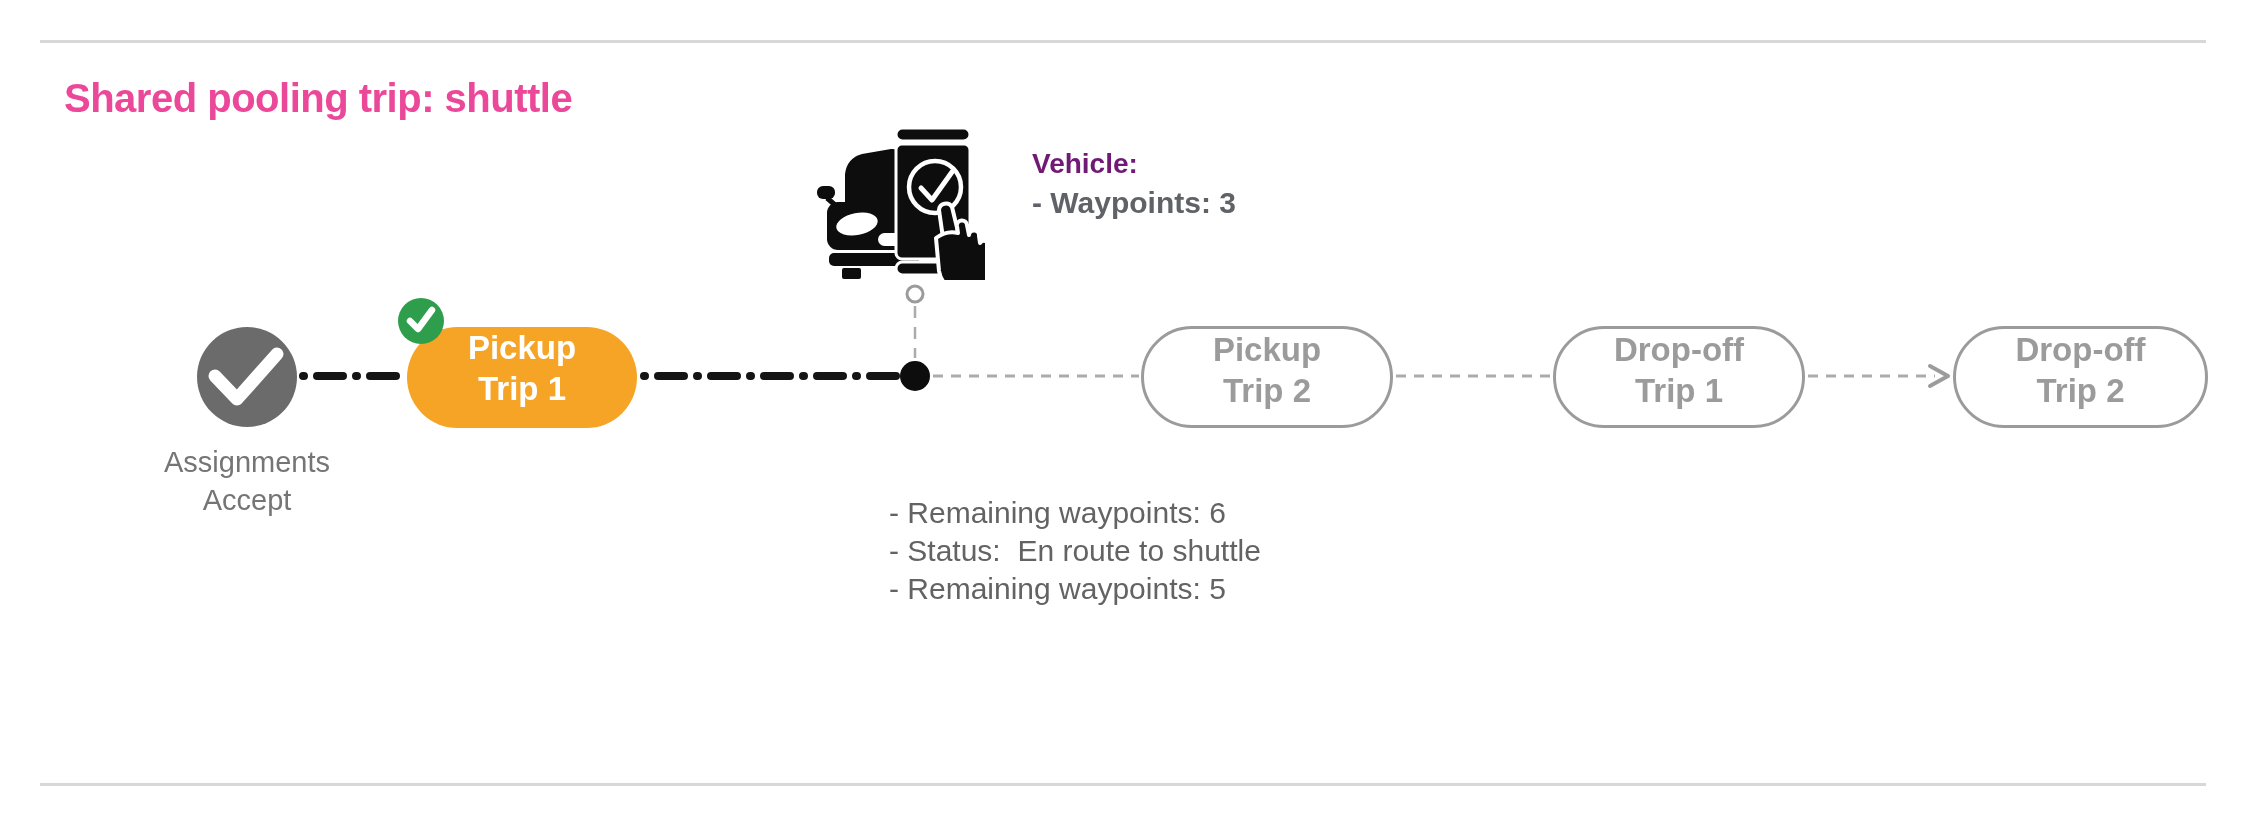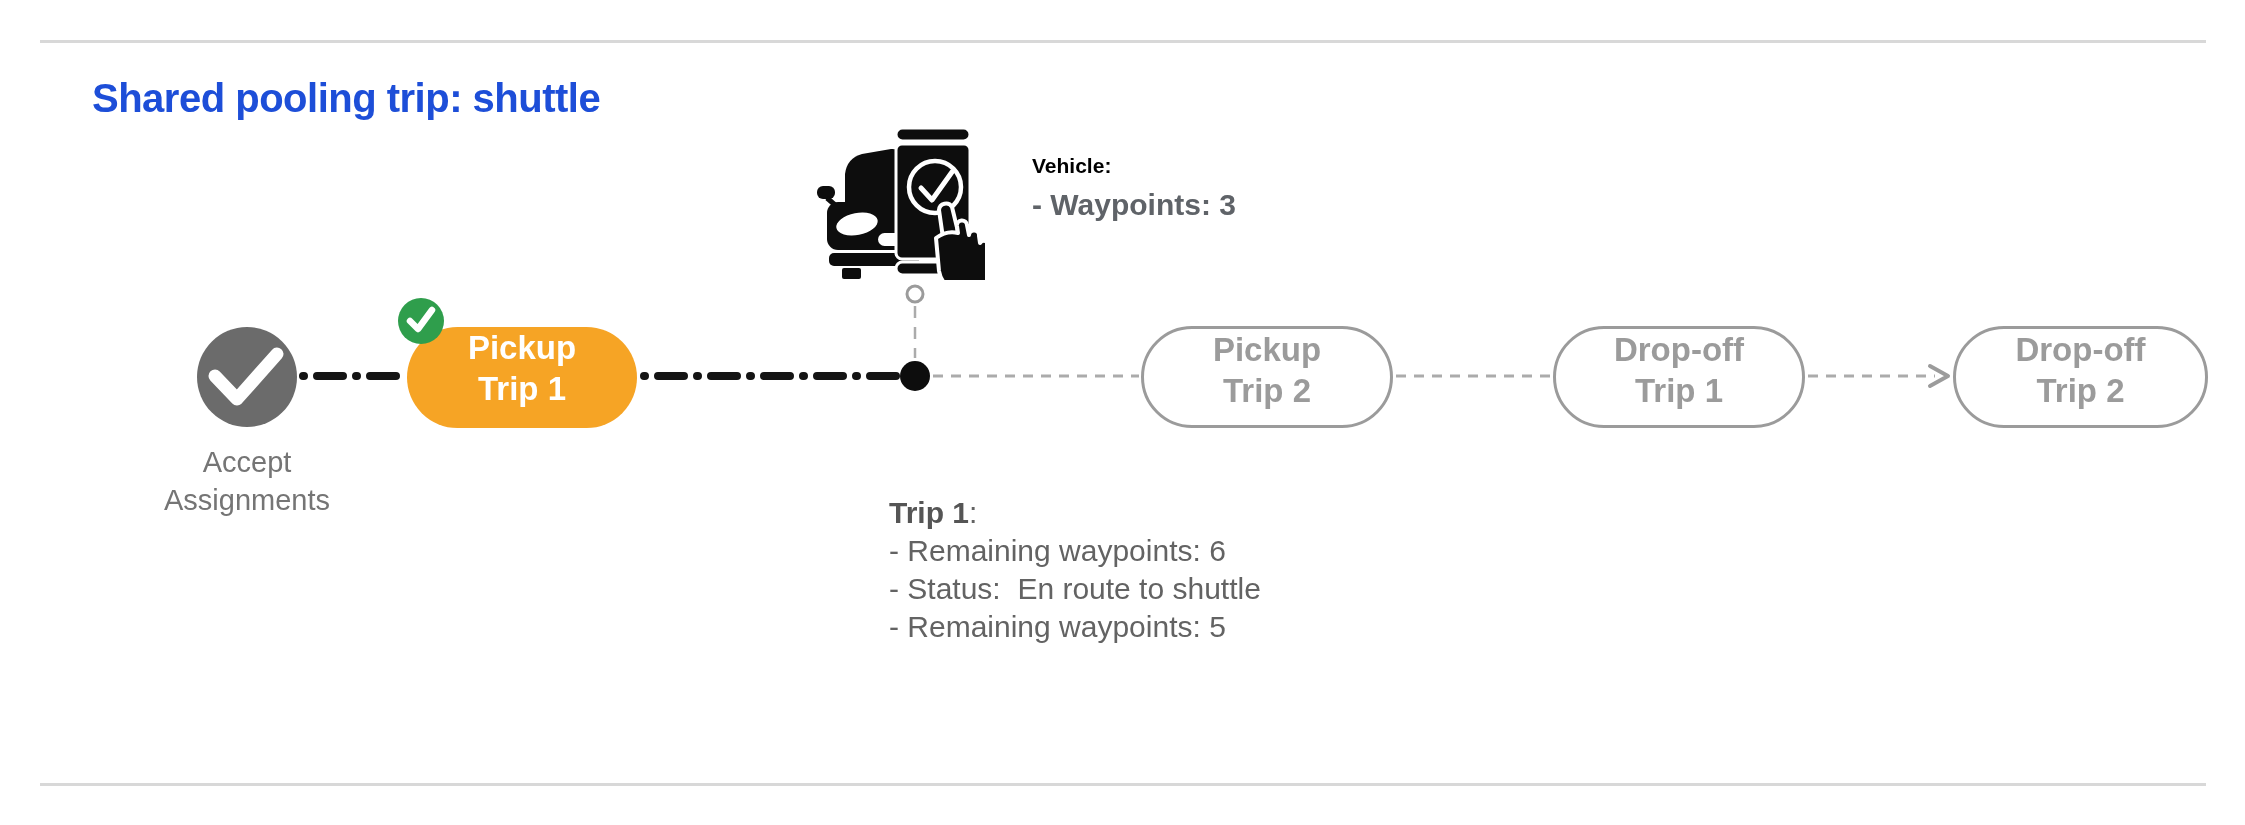--- a/index.html
+++ b/index.html
@@ -4,40 +4,40 @@
 <style>
   html,body{margin:0;padding:0;background:#ffffff;}
   body{font-family:"Liberation Sans", sans-serif;}
   #stage{position:relative;width:2245px;height:825px;background:#fff;overflow:hidden;}
 
   .hairline{position:absolute;left:40px;width:2166px;height:3px;background:#d8d8d8;}
   .hairline.top{top:40px;}
   .hairline.bottom{top:783px;}
 
   .page-title{position:absolute;left:64px;top:76px;font-size:40px;font-weight:bold;
-    color:#1d4ed8;letter-spacing:-0.5px;white-space:nowrap;margin-left:28px;}
+    color:#ec4899;letter-spacing:-0.5px;white-space:nowrap;}
 
   .svg-layer{position:absolute;left:0;top:0;z-index:1;}
 
   .pill{position:absolute;display:flex;flex-direction:column;align-items:center;
     border-radius:52px;z-index:2;box-sizing:border-box;text-align:center;
     font-weight:bold;font-size:33px;line-height:41px;}
   .pill.current{left:407px;top:327px;width:230px;height:101px;background:#f6a425;color:#ffffff;}
   .pill.upcoming{background:#ffffff;border:3px solid #9b9b9b;color:#9b9b9b;width:252px;height:102px;top:326px;}
   .pill.upcoming.p2{left:1141px;}
   .pill.upcoming.p3{left:1553px;}
   .pill.upcoming.p4{left:1953px;width:255px;}
 
   .badge{position:absolute;left:397px;top:297px;z-index:3;}
 
   .start-label{position:absolute;left:97px;top:443px;width:300px;text-align:center;
     color:#757575;font-size:29px;line-height:38px;}
 
   .vehicle-info{position:absolute;left:1032px;top:144px;color:#5f6368;font-size:30px;line-height:38px;}
-  .vehicle-info .heading{font-weight:bold;color:#000000;font-size:21px;}
+  .vehicle-info .heading{font-weight:bold;color:#701a75;font-size:28px;}
   .vehicle-info .line{margin-top:1px;white-space:pre;font-weight:bold;}
 
   .trip-info{position:absolute;left:889px;top:494px;color:#636363;font-size:30px;line-height:38px;}
   .trip-info .heading{font-weight:bold;color:#555555;}
   .trip-info div{white-space:pre;}
 
   .vehicle-icon-box{position:absolute;left:815px;top:88px;z-index:2;}
 </style>
 </head>
 <body>
@@ -84,22 +84,22 @@
     <div>Drop-off</div>
     <div>Trip 2</div>
   </div>
 
   <svg class="badge" width="48" height="48" viewBox="0 0 48 48">
     <circle cx="24" cy="24" r="23" fill="#2f9e4c"></circle>
     <polyline points="13,24 21,32 35,13" fill="none" stroke="#ffffff" stroke-width="6.5" stroke-linecap="round" stroke-linejoin="round"></polyline>
   </svg>
 
   <div class="start-label">
+    <div>Assignments</div>
     <div>Accept</div>
-    <div>Assignments</div>
   </div>
 
   <svg class="vehicle-icon-box" width="170" height="192" viewBox="0 0 170 192">
 
     <g>
       <rect x="2" y="98" width="18" height="13" rx="6" fill="#0d0d0d"></rect>
       <path d="M12 110 L27 123" stroke="#0d0d0d" stroke-width="5"></path>
       <path d="M30 86 Q32 70 47 66 L76 61 Q84 60 84 68 L84 124 L30 124 Z" fill="#0d0d0d"></path>
       <rect x="12" y="114" width="94" height="48" rx="11" fill="#0d0d0d"></rect>
       <ellipse cx="42" cy="136" rx="21" ry="11" fill="#ffffff" transform="rotate(-11 42 136)"></ellipse>
@@ -126,19 +126,18 @@
   </svg>
 
   <div class="vehicle-info">
     <div>
       <span class="heading">Vehicle</span><span class="heading">:</span>
     </div>
     <div class="line">- Waypoints: 3</div>
   </div>
 
   <div class="trip-info">
-    <div><span class="heading">Trip 1</span><span>:</span></div>
     <div>- Remaining waypoints: 6</div>
     <div>- Status:  En route to shuttle</div>
     <div>- Remaining waypoints: 5</div>
   </div>
 
 </div>
 
 </body></html>

